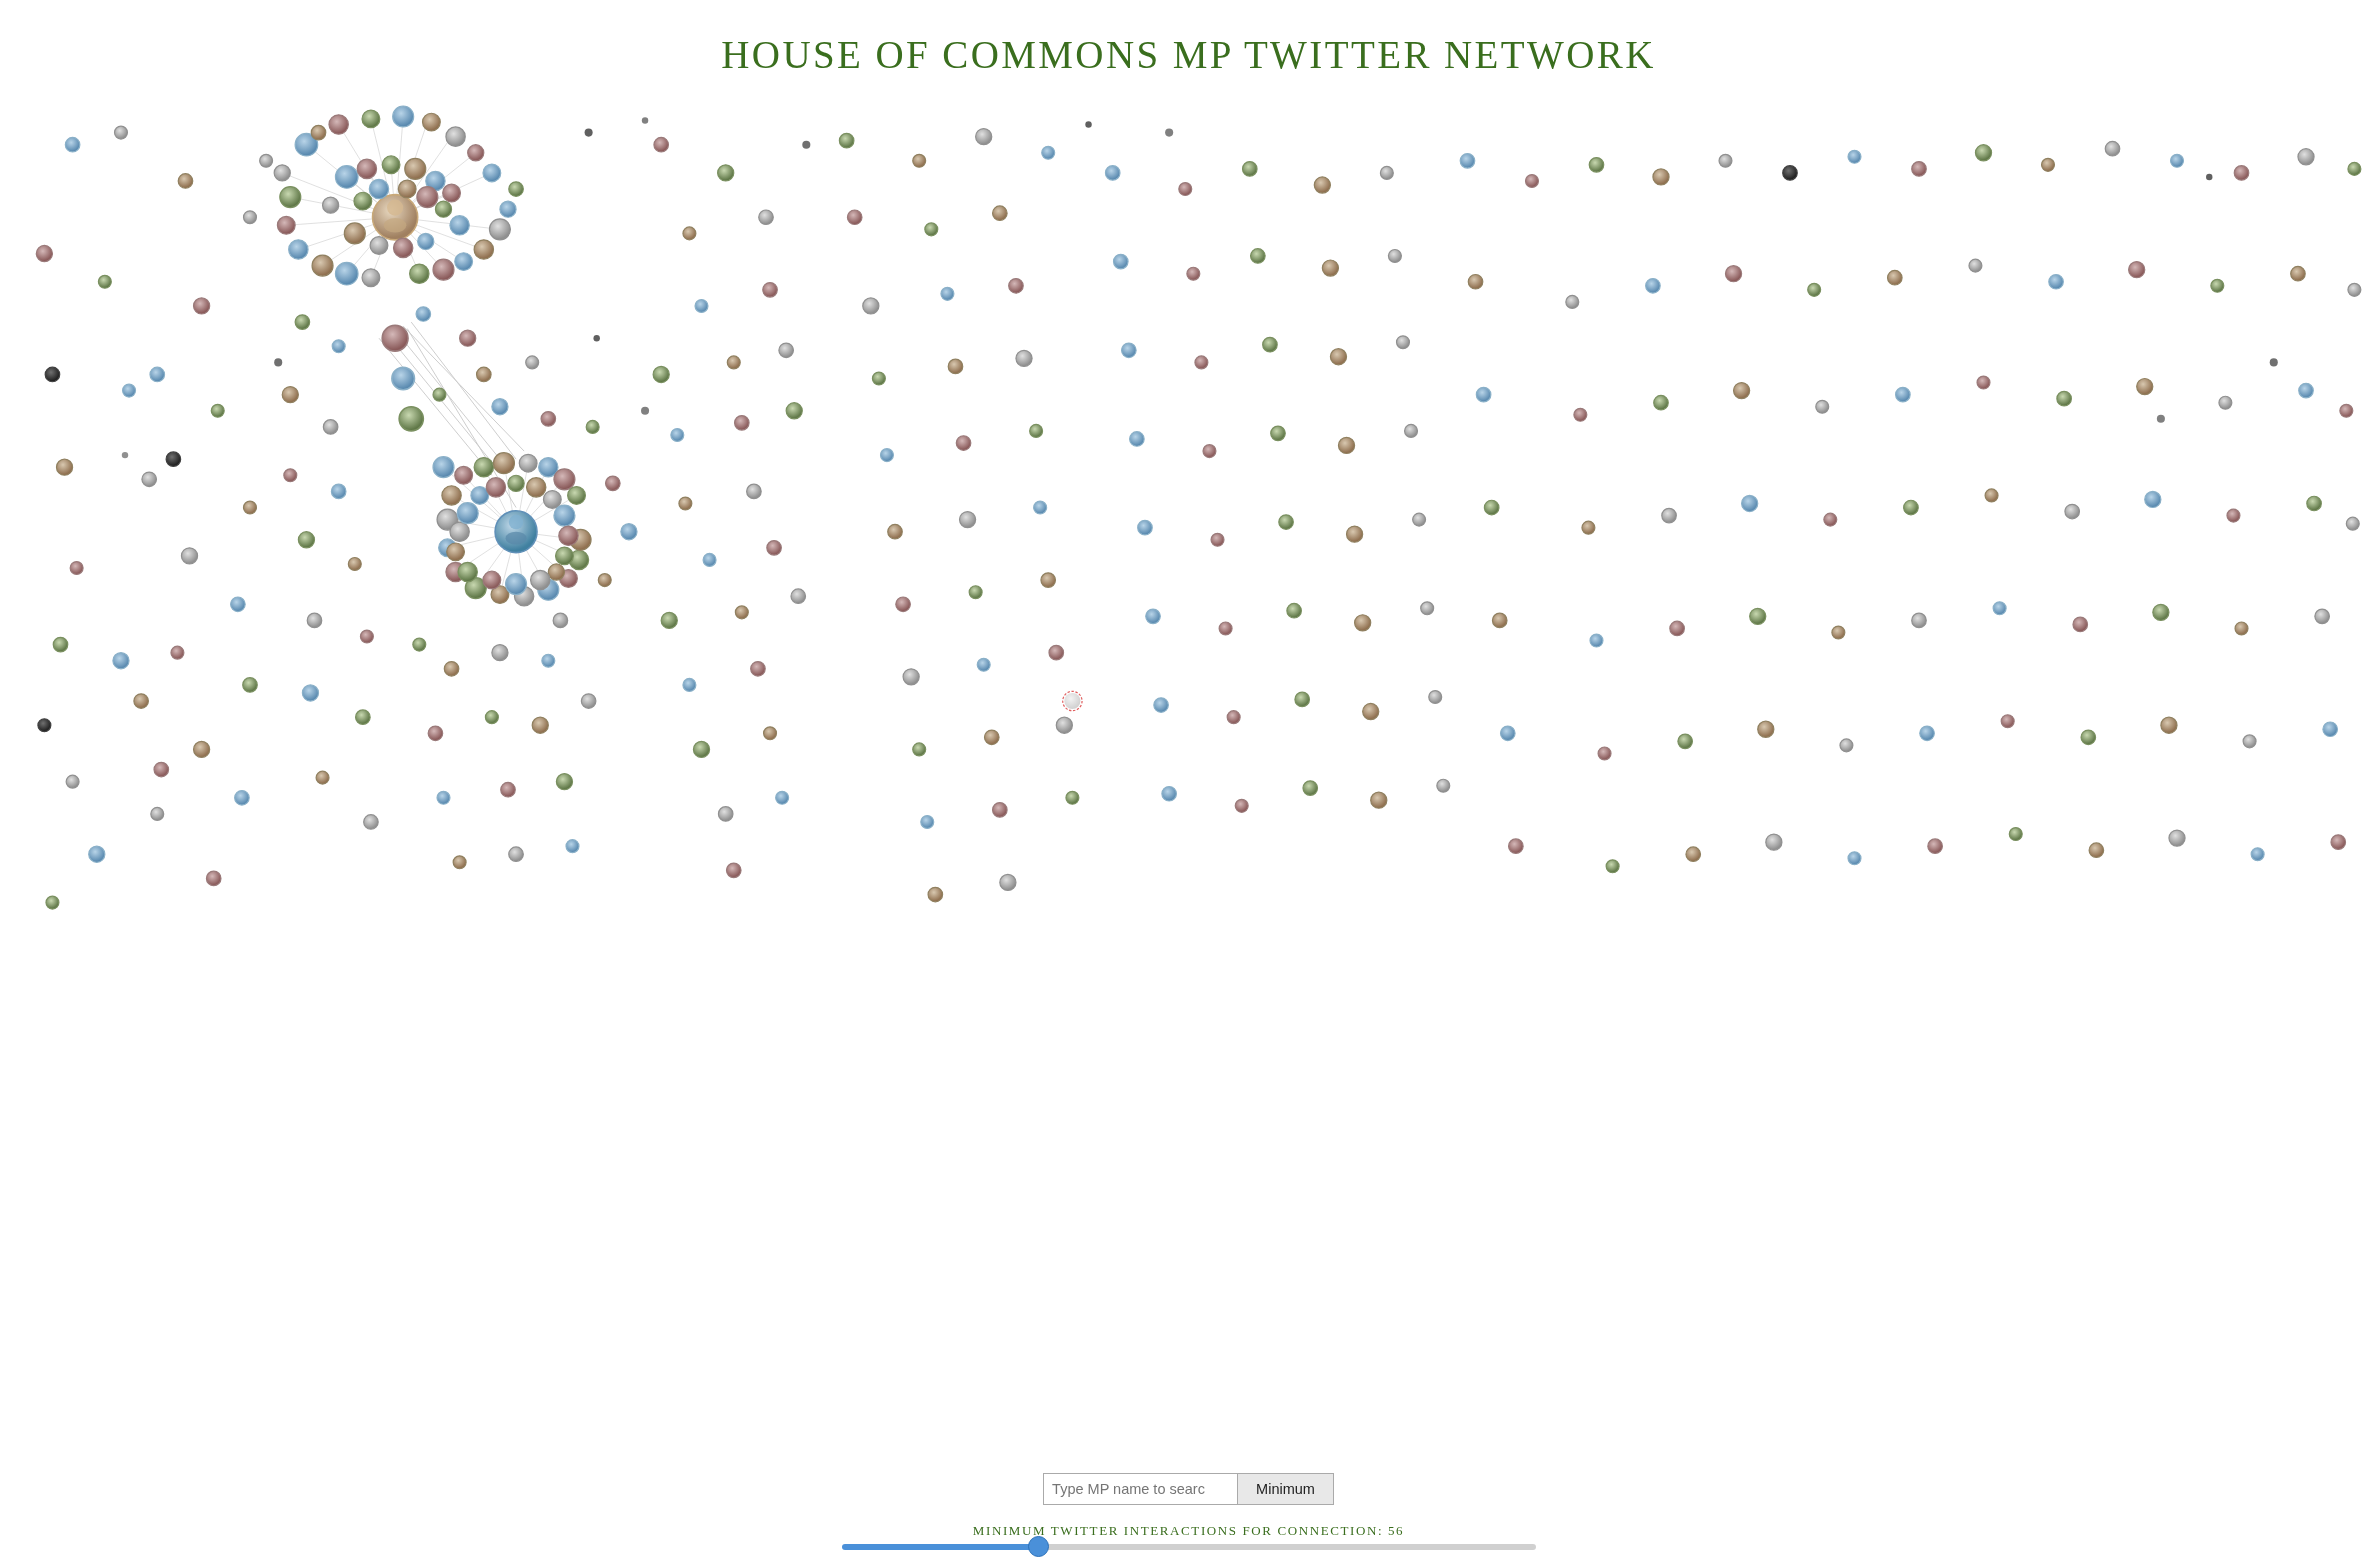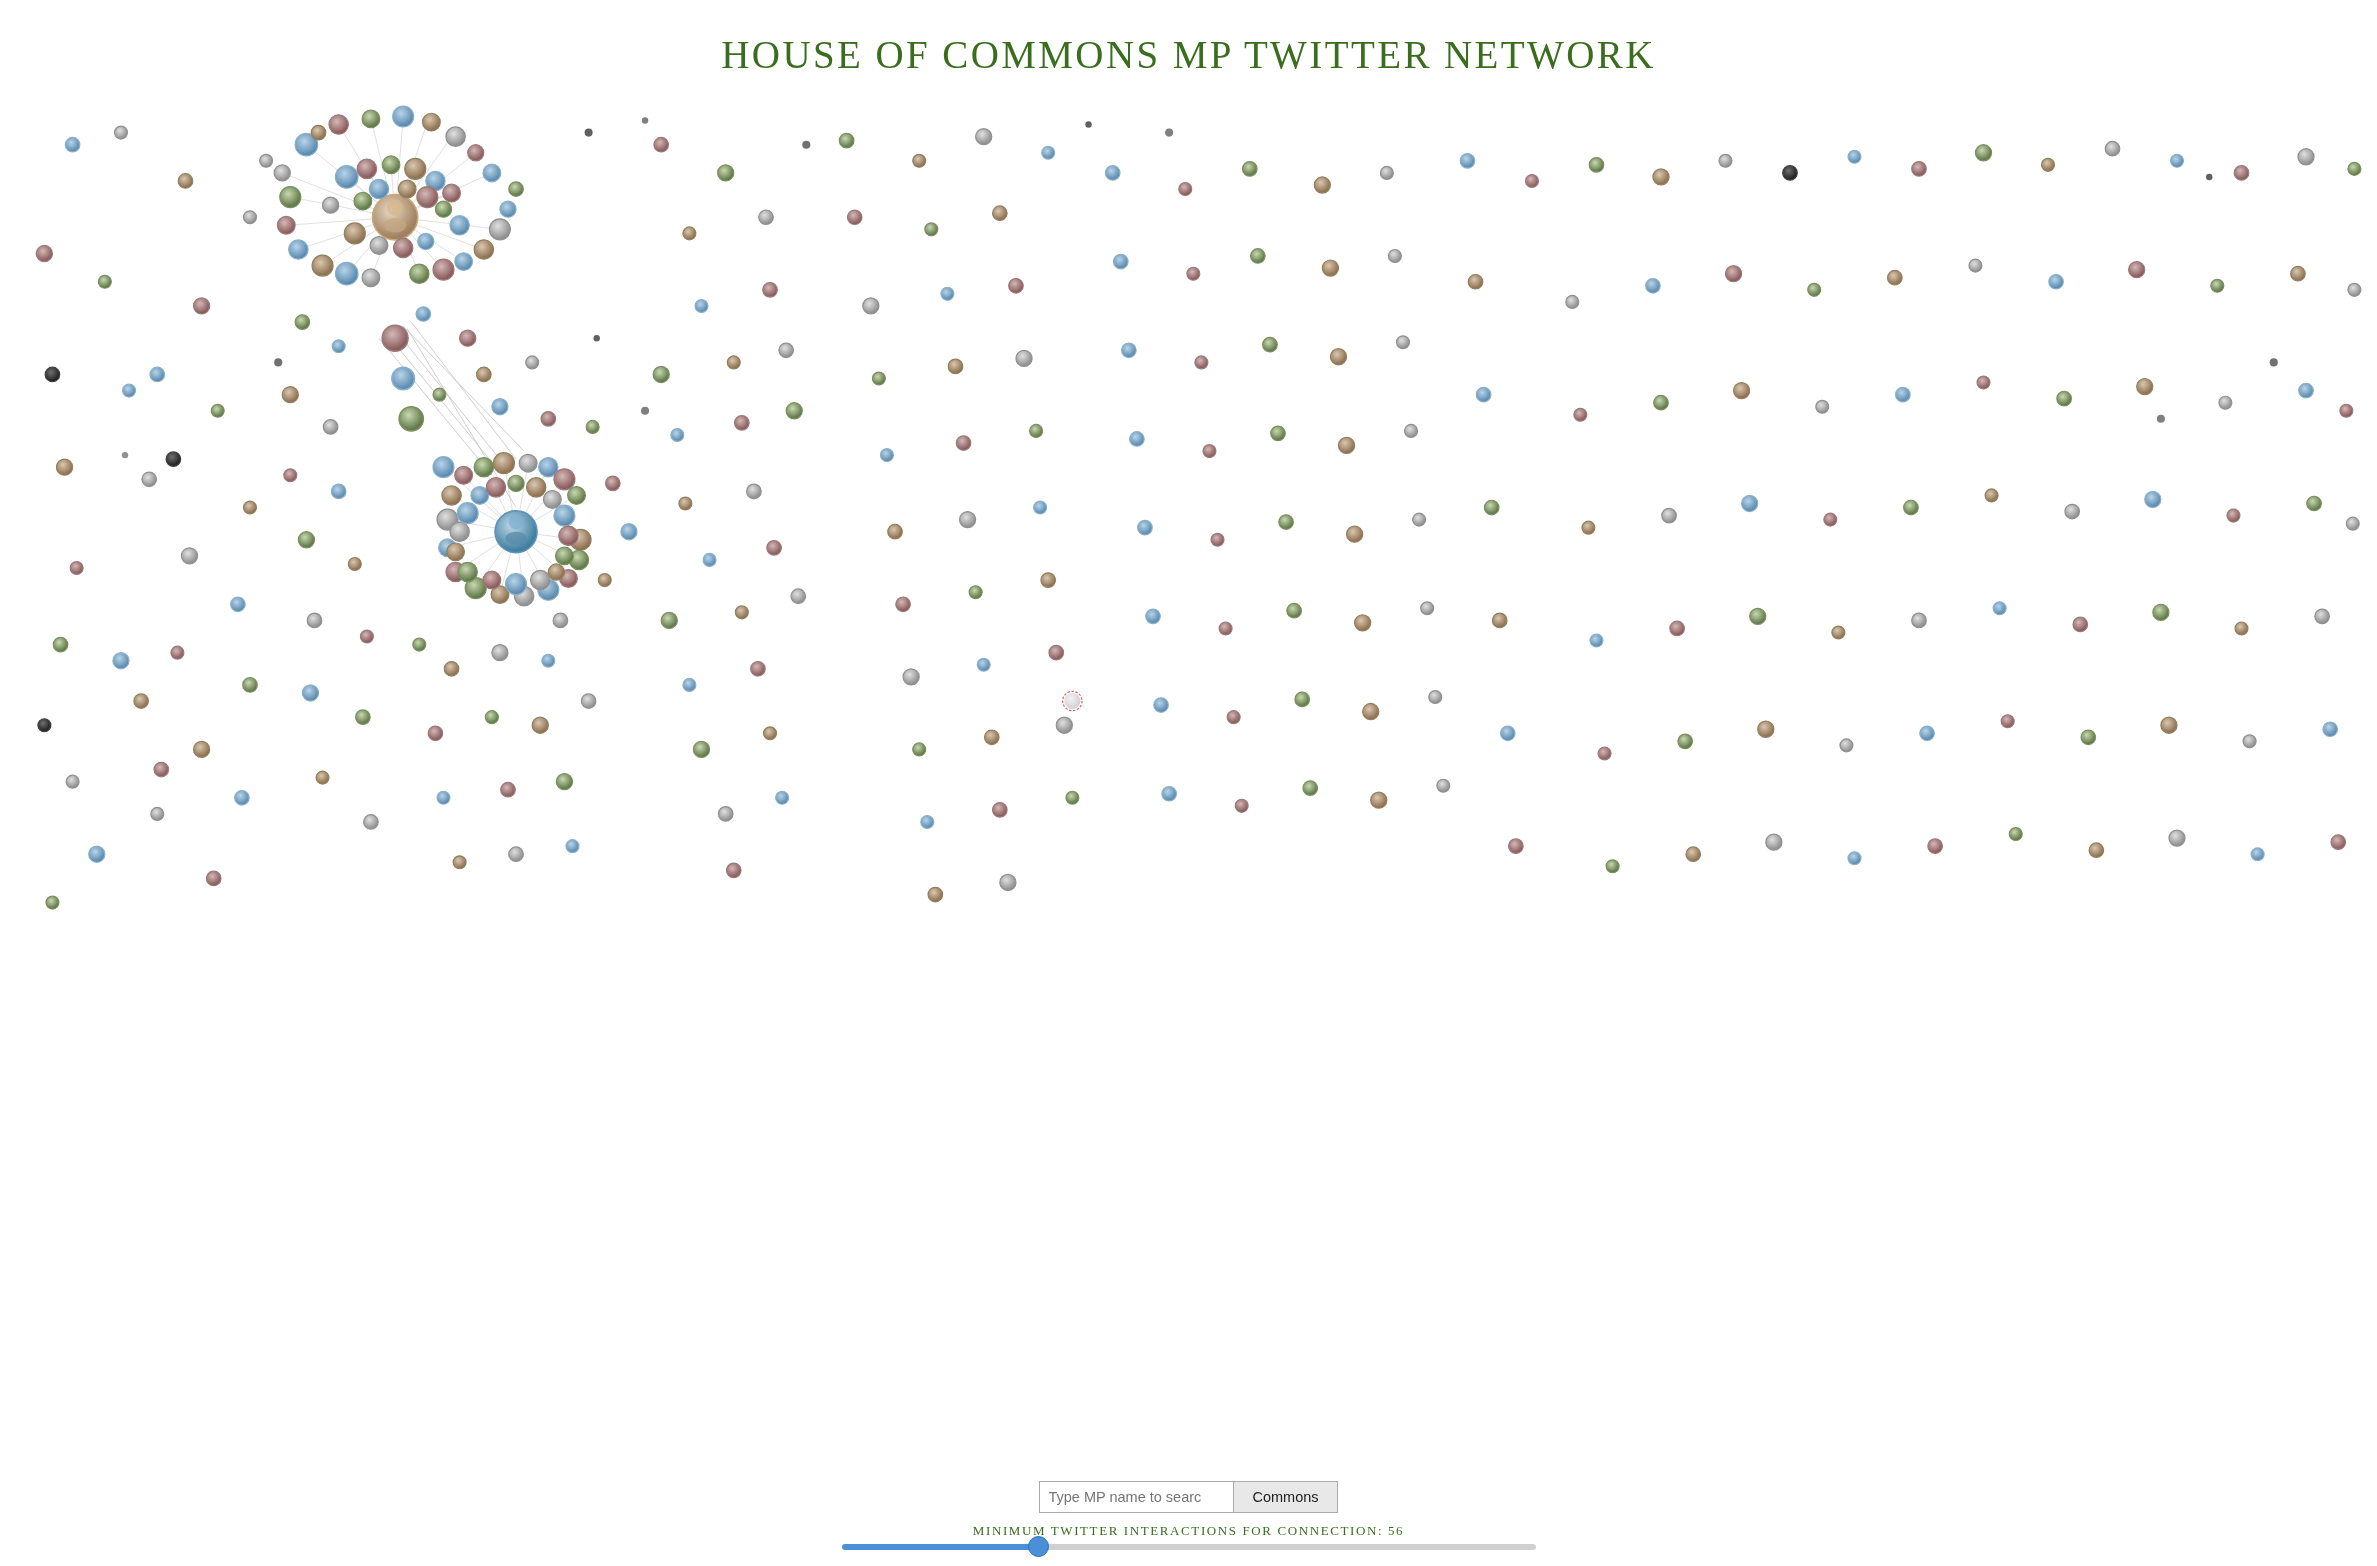--- a/index.html
+++ b/index.html
@@ -73,20 +73,21 @@
       gap: 4.8px;
       width: 726px;
     }
     #slider-label {
       font-family: 'Palatino Linotype', Palatino, serif;
       font-size: 13px;
       color: #3a6e1e;
       letter-spacing: 1.6px;
       text-transform: uppercase;
       font-variant: small-caps;
+      margin-top: 8px;
     }
     #min-interactions-slider {
       width: 694px;
       height: 6.5px;
       -webkit-appearance: none;
       appearance: none;
       background: linear-gradient(to right, #4a90d9 0%, #4a90d9 72%, #d0d0d0 72%, #d0d0d0 100%);
       border-radius: 3.2px;
       outline: none;
       cursor: pointer;
@@ -595,21 +596,21 @@
     <circle cx="800" cy="440" r="5" fill="#808080"></circle>
     <circle cx="2820" cy="380" r="5" fill="#707070"></circle>
     <circle cx="2740" cy="150" r="4" fill="#606060"></circle>
     <circle cx="2680" cy="450" r="5" fill="#808080"></circle>
   </svg>
 </div>
 
 <div id="bottom-controls">
   <div id="search-row">
     <input id="search-input" type="text" placeholder="Type MP name to searc" style="">
-    <button id="search-button">Commons</button>
+    <button id="search-button">Minimum</button>
   </div>
   <div id="slider-row">
     <div id="slider-label">
       <span>Minimum Twitter interactions for connection:</span>
       <span id="slider-value">56</span>
     </div>
     <input id="min-interactions-slider" type="range" min="1" max="200" value="56" style="background: linear-gradient(to right, rgb(74, 144, 217) 0%, rgb(74, 144, 217) 27.6382%, rgb(208, 208, 208) 27.6382%, rgb(208, 208, 208) 100%);">
   </div>
 </div>
 

